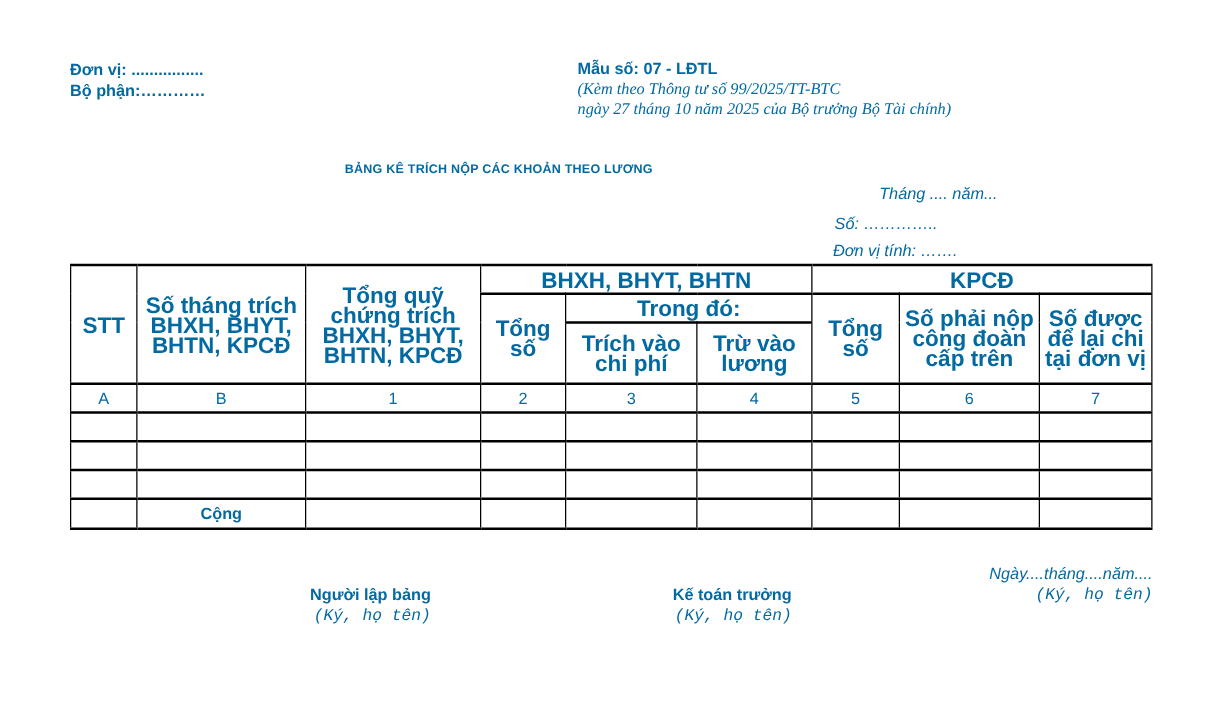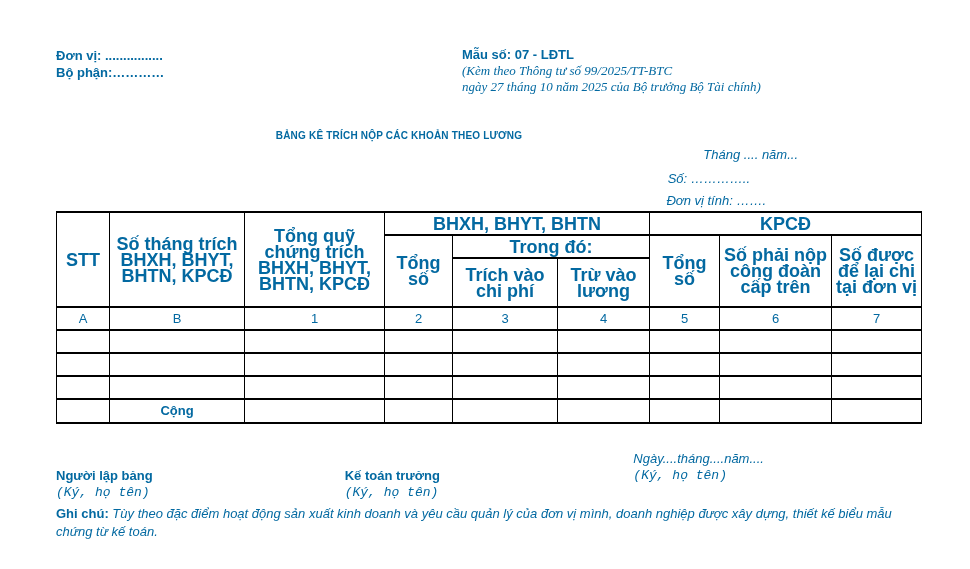--- a/index.html
+++ b/index.html
@@ -75,21 +75,21 @@
   td.total-label { font-weight: bold; }
 
   
   .signatures {
     position: absolute;
     left: 56px;
     top: 450px;
     width: 866px;
     display: flex;
   }
-  .sig-col { flex: 1; text-align: left; line-height: 17px; }
+  .sig-col { flex: 1; text-align: right; line-height: 17px; }
   .sig-spacer { height: 17px; }
   .sig-date  { font-style: italic; }
   .sig-title { font-weight: bold; }
   .sig-note  { font-style: italic; font-family: Liberation Mono, monospace; }
 
   
   .footnote {
     position: absolute;
     left: 56px;
     top: 505px;
@@ -224,18 +224,14 @@
       <div class="sig-spacer"></div>
       <div class="sig-title">Kế toán trưởng</div>
       <div class="sig-note">(Ký, họ tên)</div>
     </div>
     <div class="sig-col">
       <div class="sig-date">Ngày....tháng....năm....</div>
       <div class="sig-note">(Ký, họ tên)</div>
     </div>
   </div>
 
-  <div class="footnote">
-    <span class="footnote-label">Ghi chú:</span>
-    <span class="footnote-text">Tùy theo đặc điểm hoạt động sản xuất kinh doanh và yêu cầu quản lý của đơn vị mình, doanh nghiệp được xây dựng, thiết kế biểu mẫu chứng từ kế toán.</span>
-  </div>
 
 </div>
 
 </body></html>

